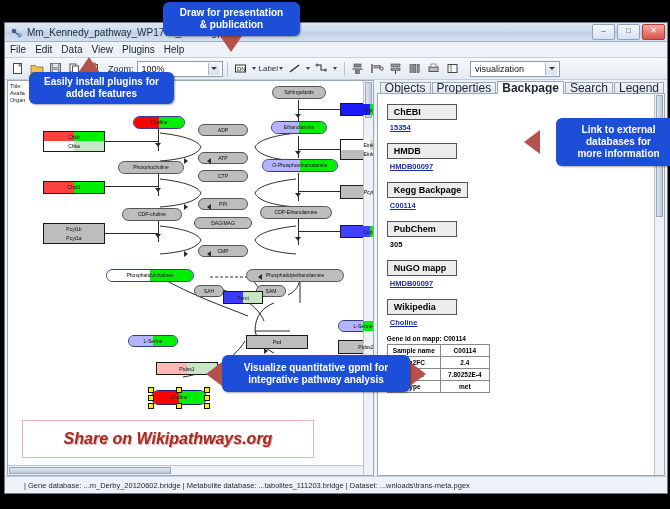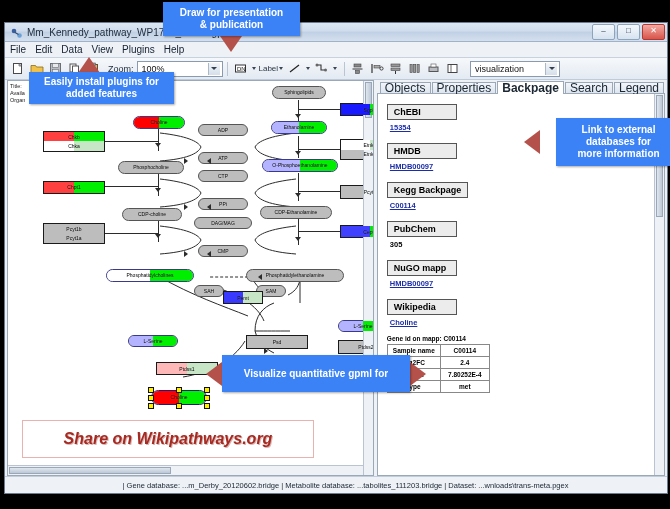--- a/index.html
+++ b/index.html
@@ -89,27 +89,27 @@
   
   .vscroll{position:absolute;right:0;top:0;bottom:0;width:9px;background:#eef1f5;border-left:1px solid #b9c4d0;}
   .vthumb{position:absolute;left:1px;right:1px;top:1px;height:34px;background:linear-gradient(to right,#dfe6ee,#bcc8d6);
           border:1px solid #9aa7b6;}
   .hscroll{position:absolute;left:0;right:0;bottom:0;height:9px;background:#eef1f5;border-top:1px solid #b9c4d0;}
   .hthumb{position:absolute;top:1px;bottom:1px;left:1px;width:160px;background:linear-gradient(to bottom,#dfe6ee,#bcc8d6);
           border:1px solid #9aa7b6;}
 
   
   .statusbar{position:absolute;left:0;right:0;bottom:0;height:16px;background:#eef2f7;border-top:1px solid #c2cddb;
-             display:flex;align-items:center;padding-left:19px;justify-content:center;}
+             display:flex;align-items:center;padding-left:19px;}
   .statusbar span{font-size:7.5px;color:#1a2530;}
 
   
-  .callout{position:absolute;z-index:40;background:#3b82f6;color:#fff;font-weight:bold;
+  .callout{position:absolute;z-index:40;background:#1d4ed8;color:#fff;font-weight:bold;
            text-align:center;line-height:12px;display:flex;align-items:center;justify-content:center;
-           box-shadow:1px 1px 2px rgba(0,0,0,.35);}
+           box-shadow:1px 1px 2px rgba(0,0,0,.35);border-radius:6px;}
   .callout .ctxt{padding:3px 6px;font-size:10px;}
   .ar-dn{position:absolute;z-index:39;width:0;height:0;border-left:11px solid transparent;
          border-right:11px solid transparent;border-top:16px solid #b4514b;}
   .ar-up{position:absolute;z-index:39;width:0;height:0;border-left:11px solid transparent;
          border-right:11px solid transparent;border-bottom:16px solid #b4514b;}
   .ar-lf{position:absolute;z-index:39;width:0;height:0;border-top:12px solid transparent;
          border-bottom:12px solid transparent;border-right:16px solid #b4514b;}
   .ar-rt{position:absolute;z-index:39;width:0;height:0;border-top:12px solid transparent;
          border-bottom:12px solid transparent;border-left:16px solid #b4514b;}
   .sharebox{position:absolute;z-index:45;background:#fff;border:1px solid #e8b3ae;
@@ -606,20 +606,21 @@
       <div>Link  to external</div>
       <div>databases  for</div>
       <div>more information</div>
     </div>
   </div>
   <div class="ar-lf" style="left:524px;top:130px;"></div>
 
   <div class="callout" style="left:222px;top:355px;width:188px;height:37px;">
     <div class="ctxt">
       <div>Visualize quantitative gpml  for</div>
+      <div>integrative pathway analysis</div>
     </div>
   </div>
   <div class="ar-lf" style="left:206px;top:362px;"></div>
   <div class="ar-rt" style="left:410px;top:362px;"></div>
 
   <div class="sharebox" style="left:22px;top:420px;width:290px;height:36px;">
     <span>Share on Wikipathways.org</span>
   </div>
 
 </div>

